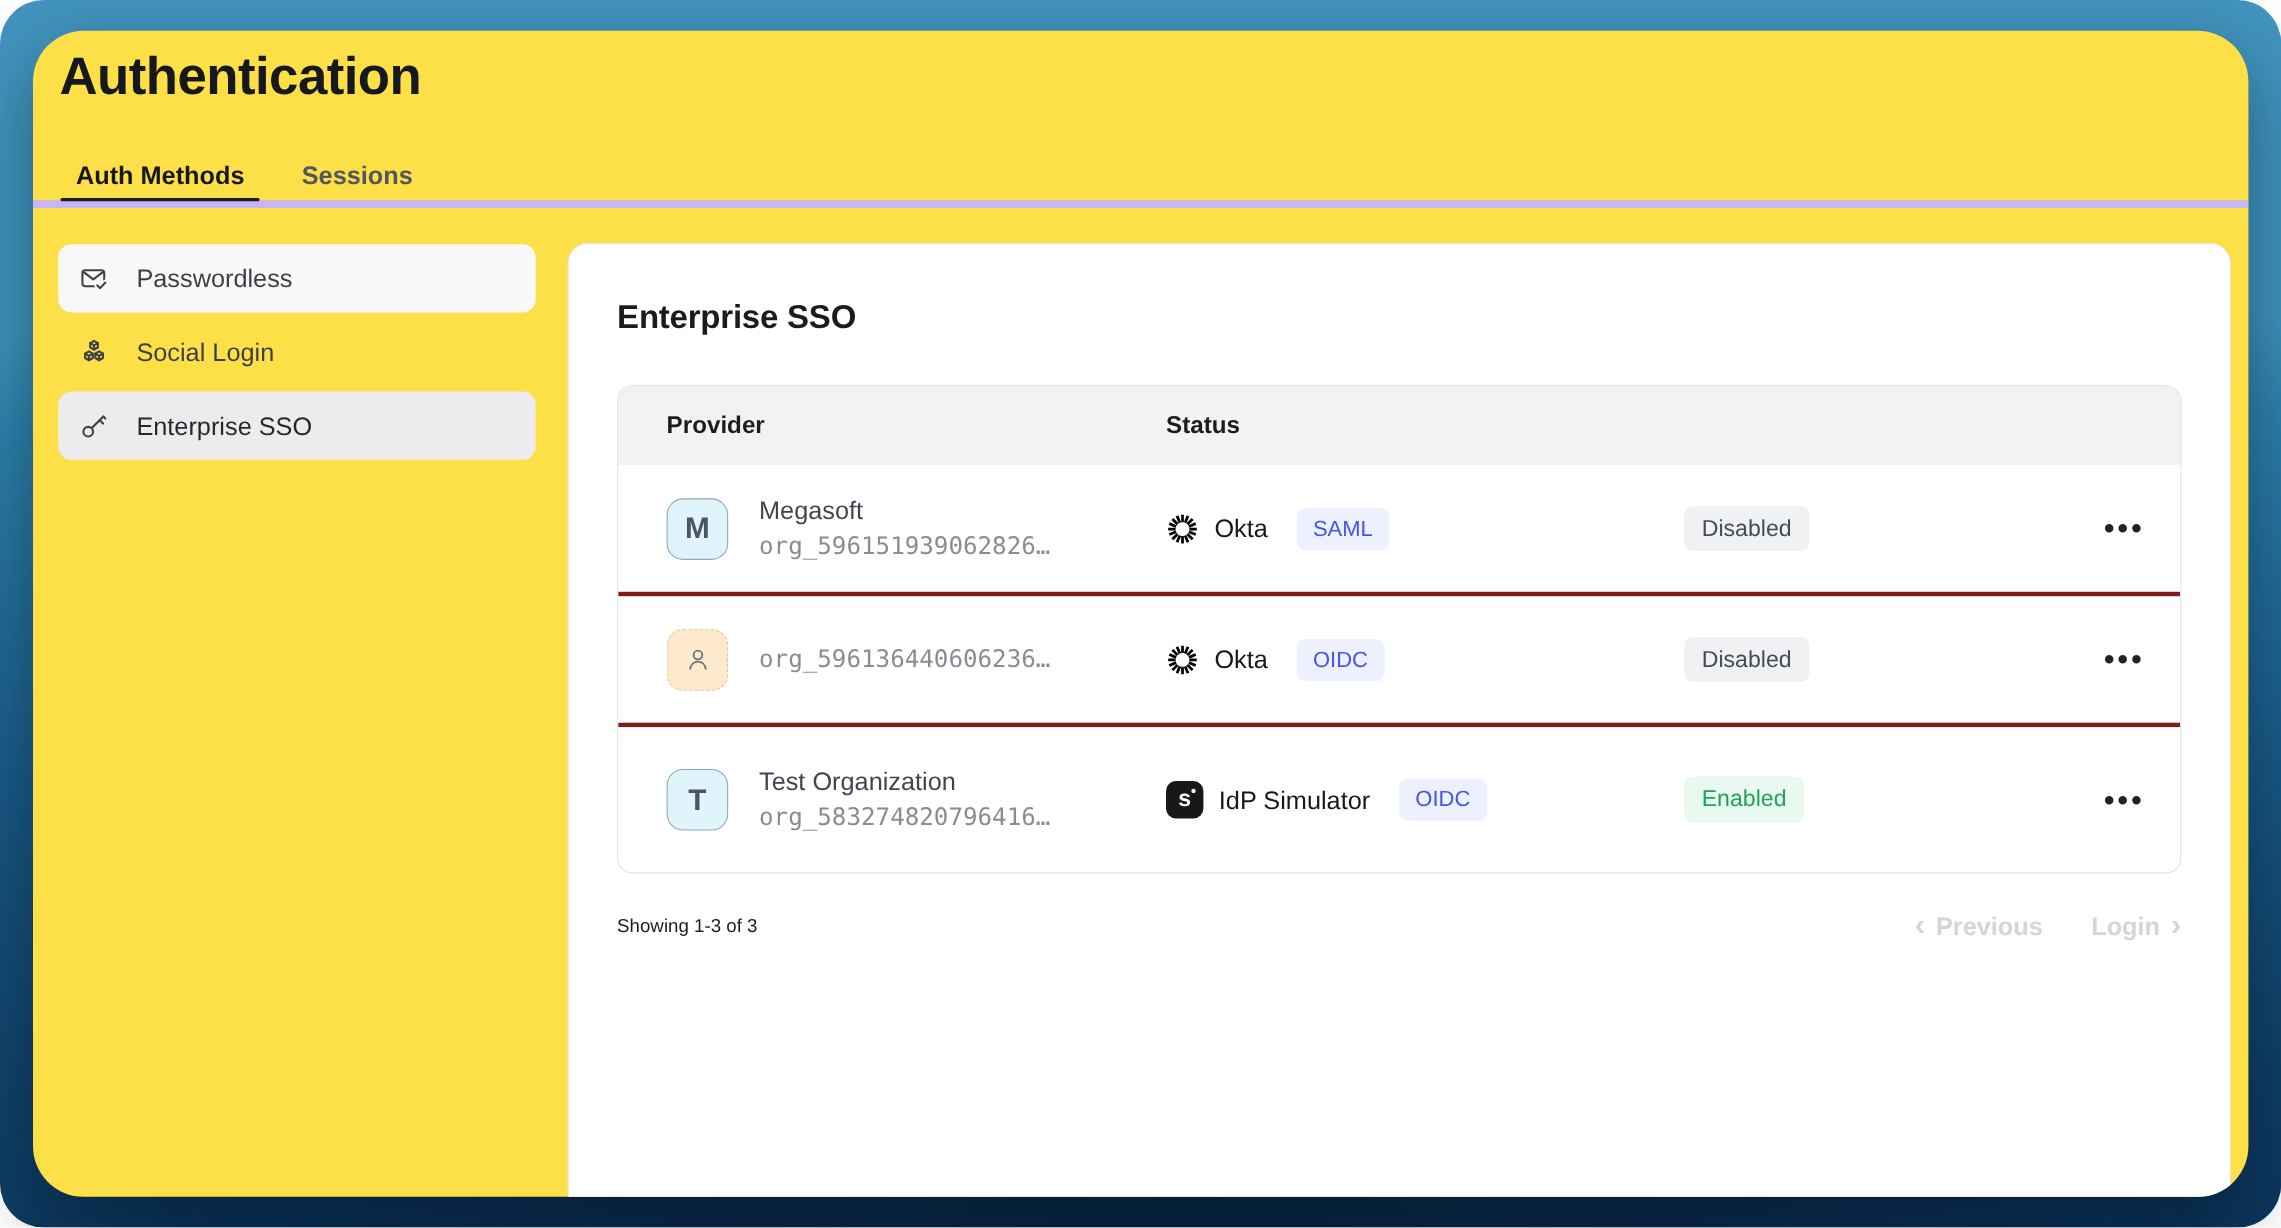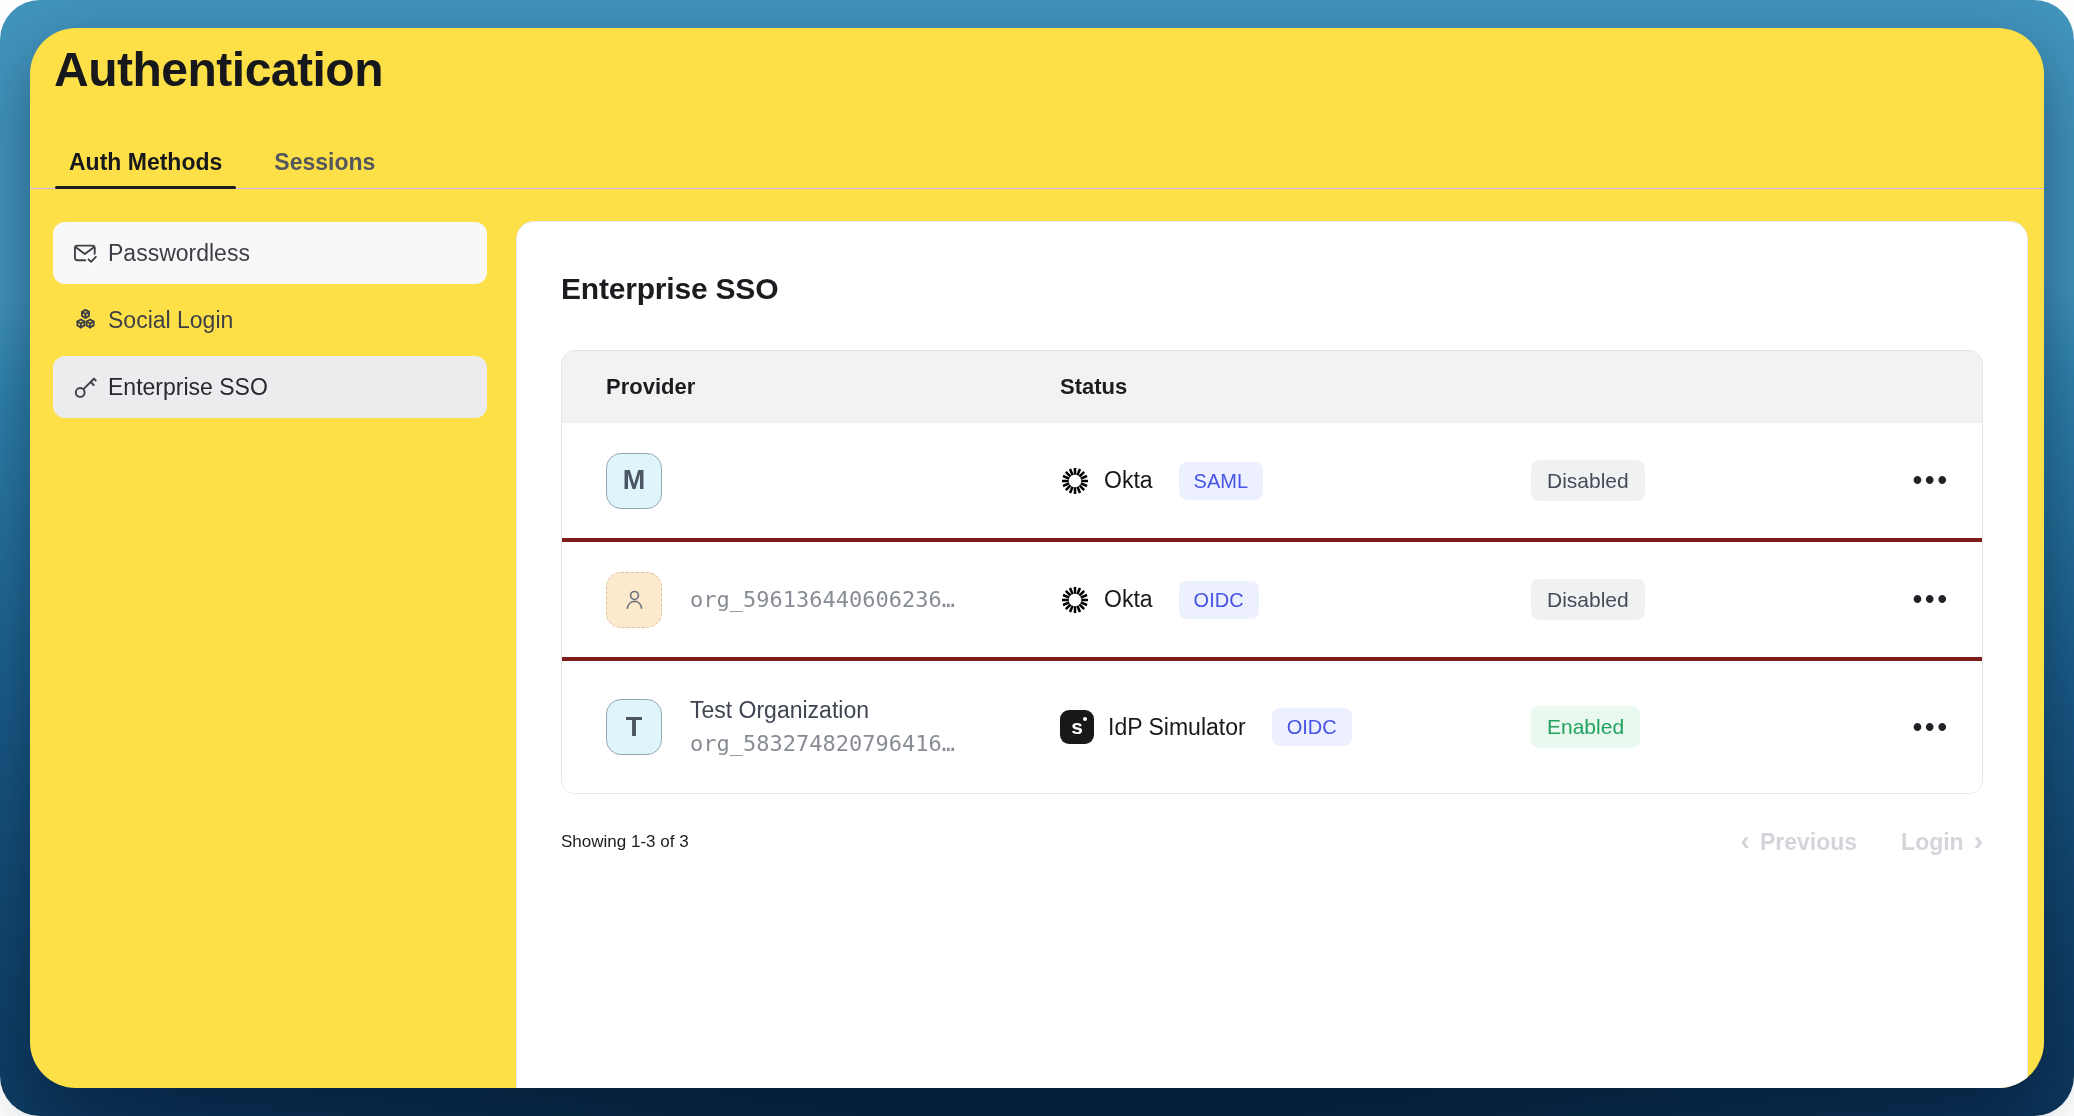--- a/index.html
+++ b/index.html
@@ -19,37 +19,37 @@
   .window{
     position:absolute;left:30px;right:30px;top:28px;bottom:28px;
     background:#fde047;border-radius:46px;overflow:hidden;
     box-shadow:0 24px 70px rgba(2,20,40,.45);
     display:flex;flex-direction:column;
   }
   .win-header{height:108px;box-sizing:border-box;padding:12px 0 0 24px;}
   .page-title{font-size:48px;font-weight:700;color:#17181b;letter-spacing:-.5px;line-height:1.25;}
   
   .tab-bar{
-    height:53px;box-sizing:border-box;border-bottom:1px solid #c4b5fd;
+    height:53px;box-sizing:border-box;border-bottom:7px solid #c4b5fd;
     padding-left:25px;display:flex;align-items:stretch;gap:24px;
   }
   .tab{
     display:flex;align-items:center;padding:0 14px;font-size:23px;font-weight:600;
     color:#54565e;position:relative;cursor:pointer;white-space:nowrap;
   }
   .tab.active{color:#17181b;}
   .tab.active::after{
     content:"";position:absolute;left:0;right:0;bottom:-1px;height:3px;background:#1b1c1f;border-radius:2px;
   }
   
   .content{flex:1;display:flex;align-items:stretch;padding-top:32px;min-height:0;}
   .sidebar{width:486px;box-sizing:border-box;padding:1px 0 0 23px;flex:none;}
   .side-item{
     width:434px;height:62px;box-sizing:border-box;border-radius:12px;
-    display:flex;align-items:center;gap:9px;padding-left:19px;margin-bottom:5px;
+    display:flex;align-items:center;gap:25px;padding-left:19px;margin-bottom:5px;
     font-size:23px;color:#3d3f46;cursor:pointer;
   }
   .side-item.subtle{background:#f8f8f9;}
   .side-item.selected{background:#ececee;color:#28292e;}
   .side-item svg{flex:none;}
   
   .main-panel{
     flex:1;margin-right:16px;margin-bottom:-44px;box-sizing:border-box;
     border:1px solid #e5e6e9;border-radius:18px;
     padding:50px 44px 0 44px;background:#fff;min-width:0;
@@ -183,20 +183,24 @@
         <div class="tgrid thead">
           <div class="th">Provider</div>
           <div class="th">Status</div>
           <div></div>
         </div>
 
         <div class="tgrid trow" style="border-top:none;">
           <div class="org-cell">
             <div class="avatar blue">
               <span>M</span>
+            </div>
+            <div>
+              <div class="org-name">Megasoft</div>
+              <div class="org-id">org_596151939062826…</div>
             </div>
           </div>
           <div class="provider-cell">
             <svg width="30" height="30" viewBox="0 0 24 24">
               <g stroke="#000000" stroke-width="2">
                 <line x1="12" y1="1.6" x2="12" y2="7" transform="rotate(0 12 12)"></line>
                   <line x1="12" y1="1.6" x2="12" y2="7" transform="rotate(22.5 12 12)"></line>
                   <line x1="12" y1="1.6" x2="12" y2="7" transform="rotate(45 12 12)"></line>
                   <line x1="12" y1="1.6" x2="12" y2="7" transform="rotate(67.5 12 12)"></line>
                   <line x1="12" y1="1.6" x2="12" y2="7" transform="rotate(90 12 12)"></line>

